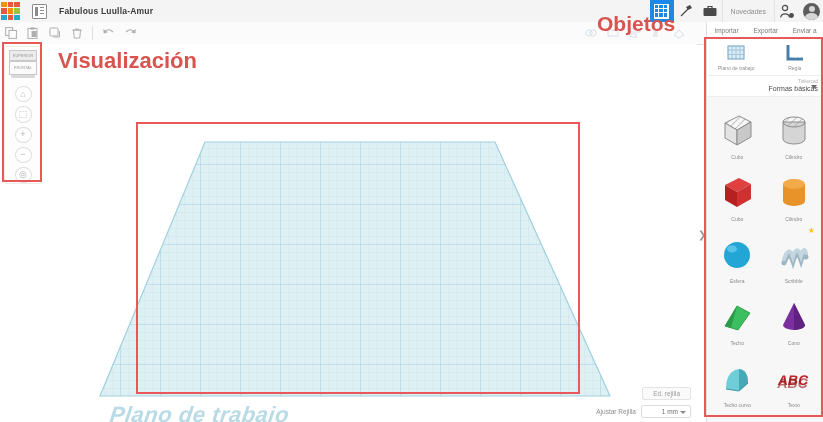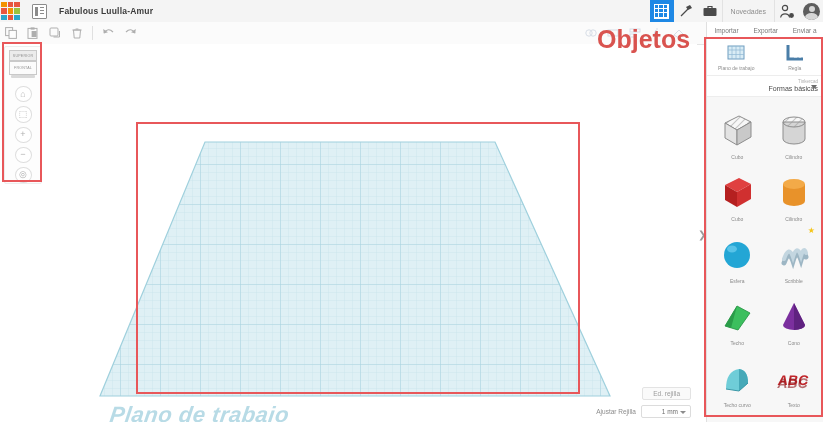--- a/index.html
+++ b/index.html
@@ -132,21 +132,21 @@
   .shape-name{font-size:5px;color:#8a8a8a;margin-top:1px;margin-bottom:3px;}
   .star{position:absolute;right:7px;top:2px;color:#f5c518;font-size:8px;line-height:1;}
   .collapse-arrow{
     position:absolute;left:-9px;top:207px;font-size:10px;color:#9a9a9a;
   }
 
   
   .ann{position:absolute;color:#d9534f;font-weight:bold;}
   .ann-visual{left:58px;top:48px;font-size:22px;}
   .ann-donde{left:228px;top:82px;font-size:22px;}
-  .ann-objetos{left:597px;top:25px;font-size:25px;}
+  .ann-objetos{left:597px;top:12px;font-size:21px;}
   .box{position:absolute;border:2px solid #e8575a;box-sizing:border-box;}
   .box-left{left:2px;top:42px;width:40px;height:140px;}
   .box-canvas{left:136px;top:122px;width:444px;height:272px;}
   .box-right{left:704px;top:37px;width:119px;height:380px;}
 </style>
 </head>
 <body>
 
 <div class="app">
 
@@ -468,15 +468,16 @@
 
     </div>
 
     <div class="collapse-arrow">❯</div>
   </div>
 
   <div class="box box-left"></div>
   <div class="box box-canvas"></div>
   <div class="box box-right"></div>
 
+  <div class="ann ann-visual">Visualización</div>
   <div class="ann ann-objetos">Objetos</div>
 
 </div>
 
 </body></html>

